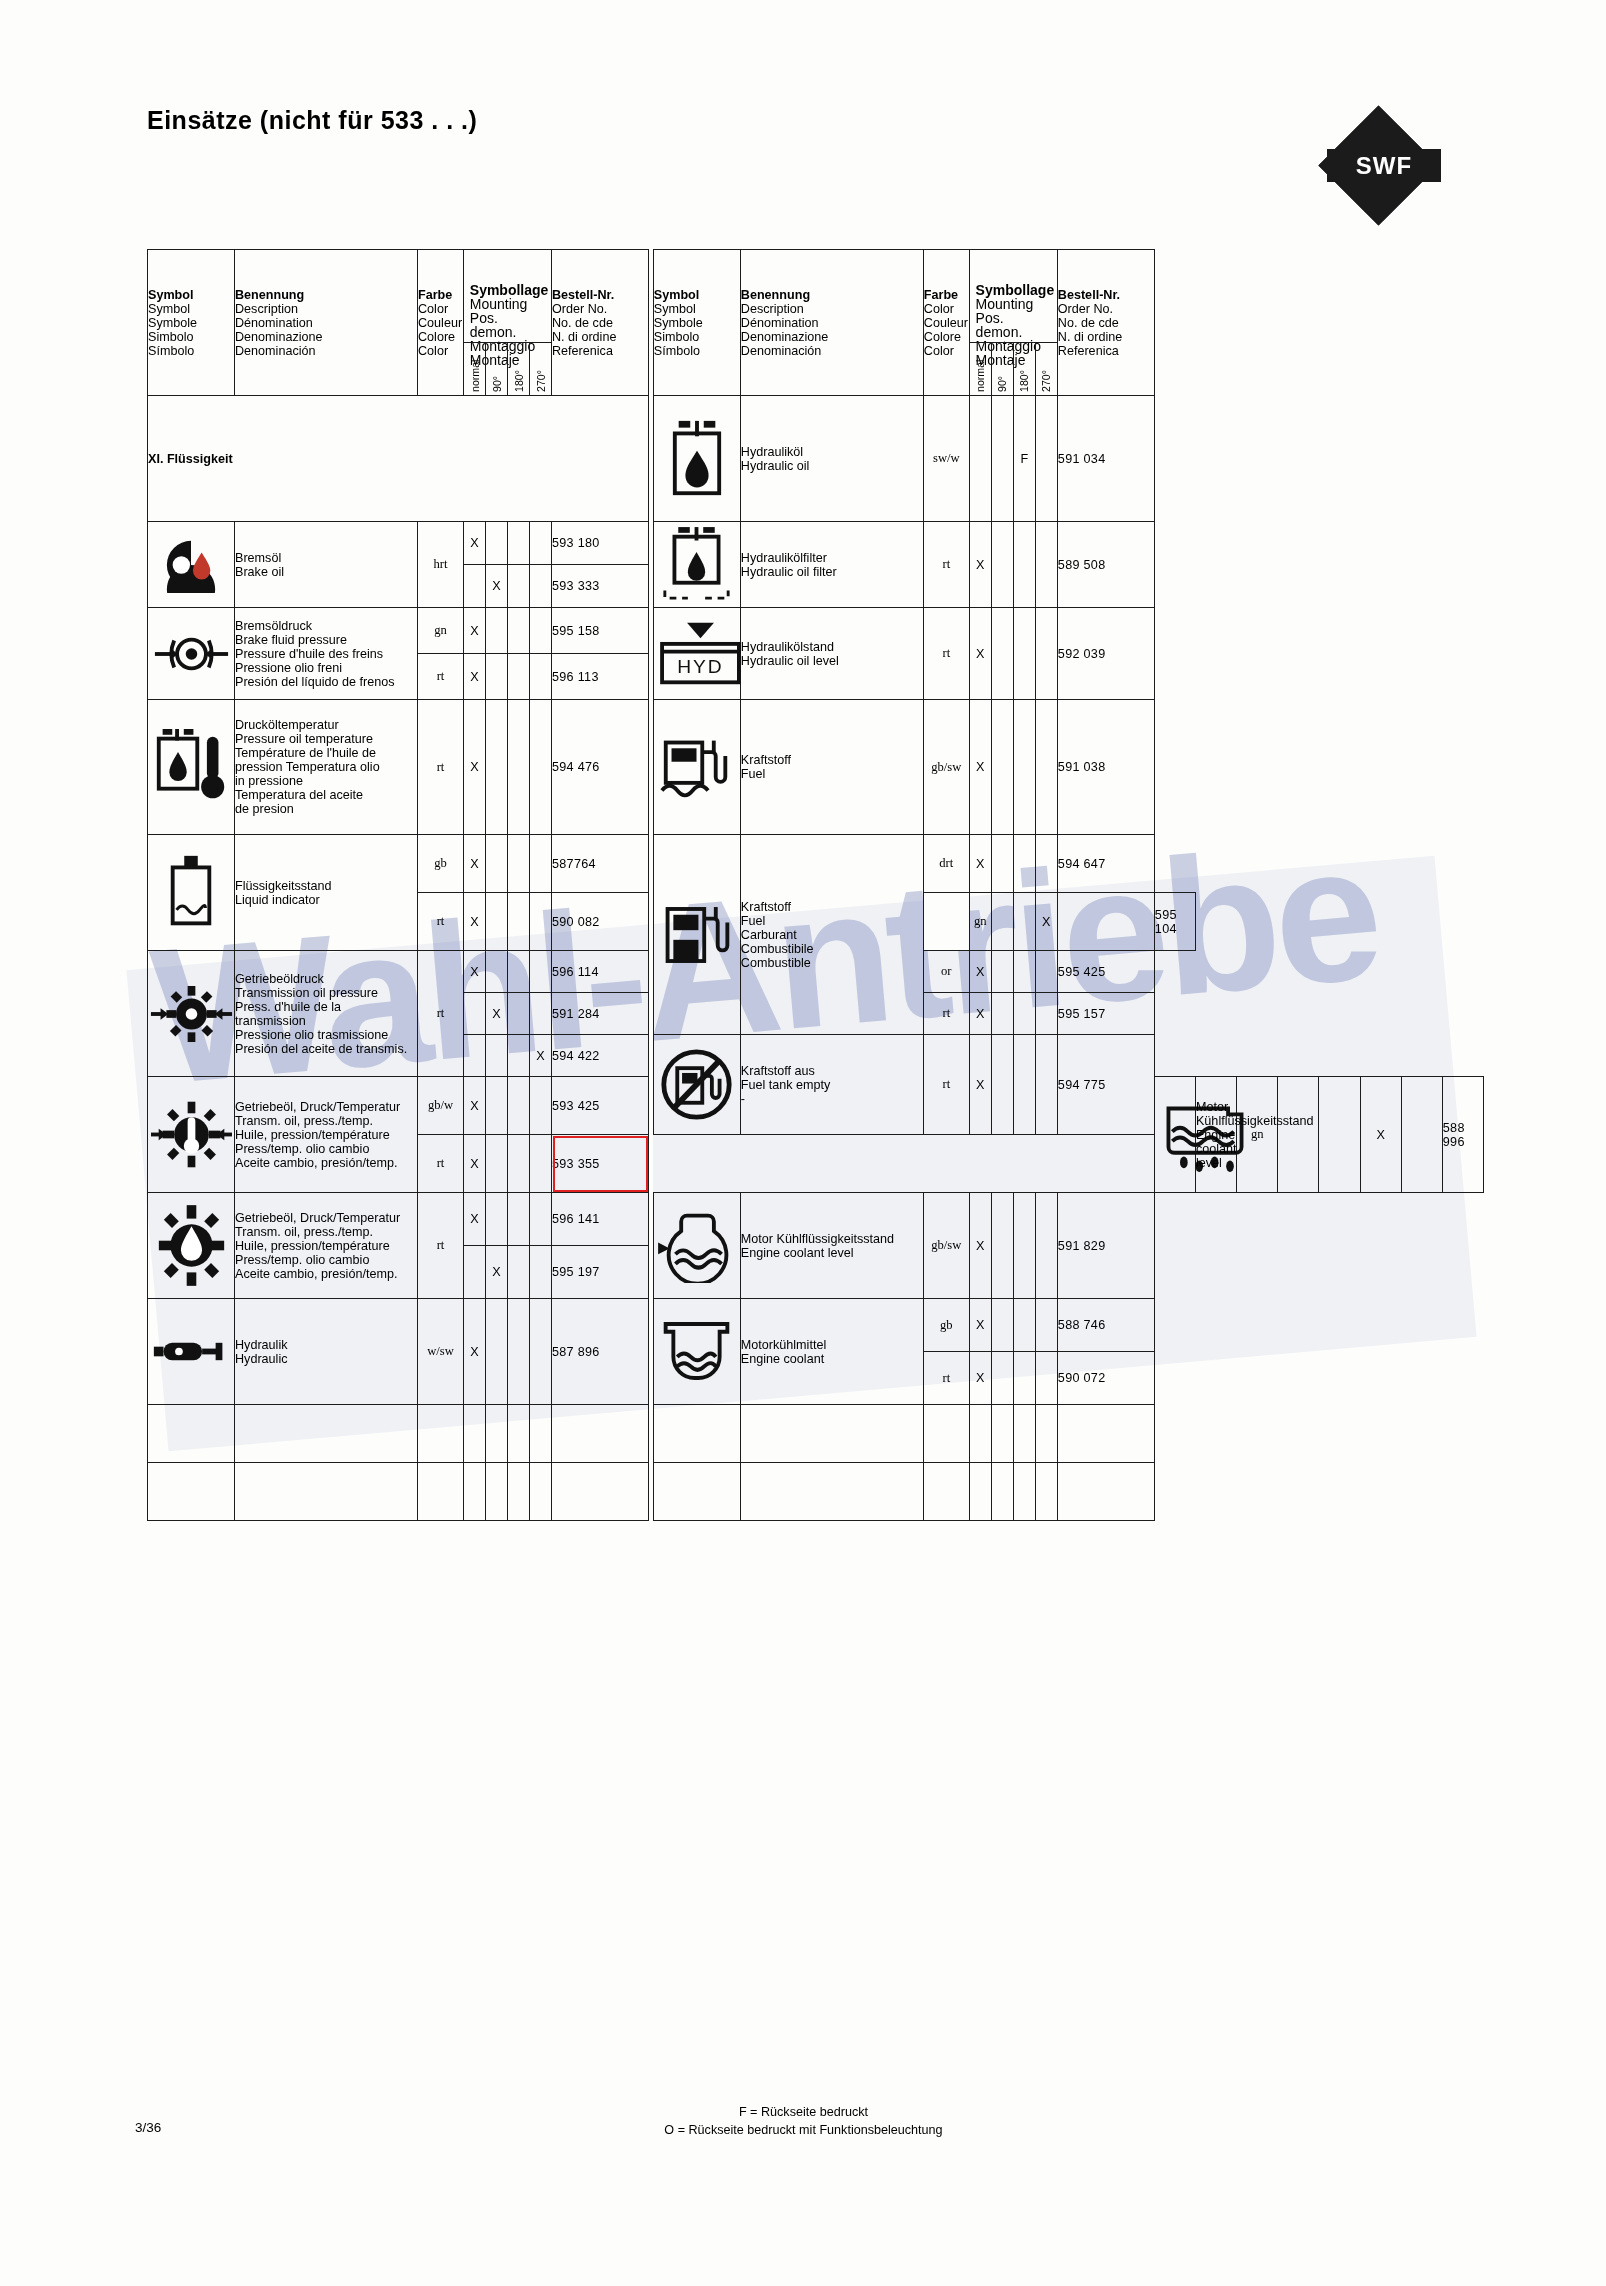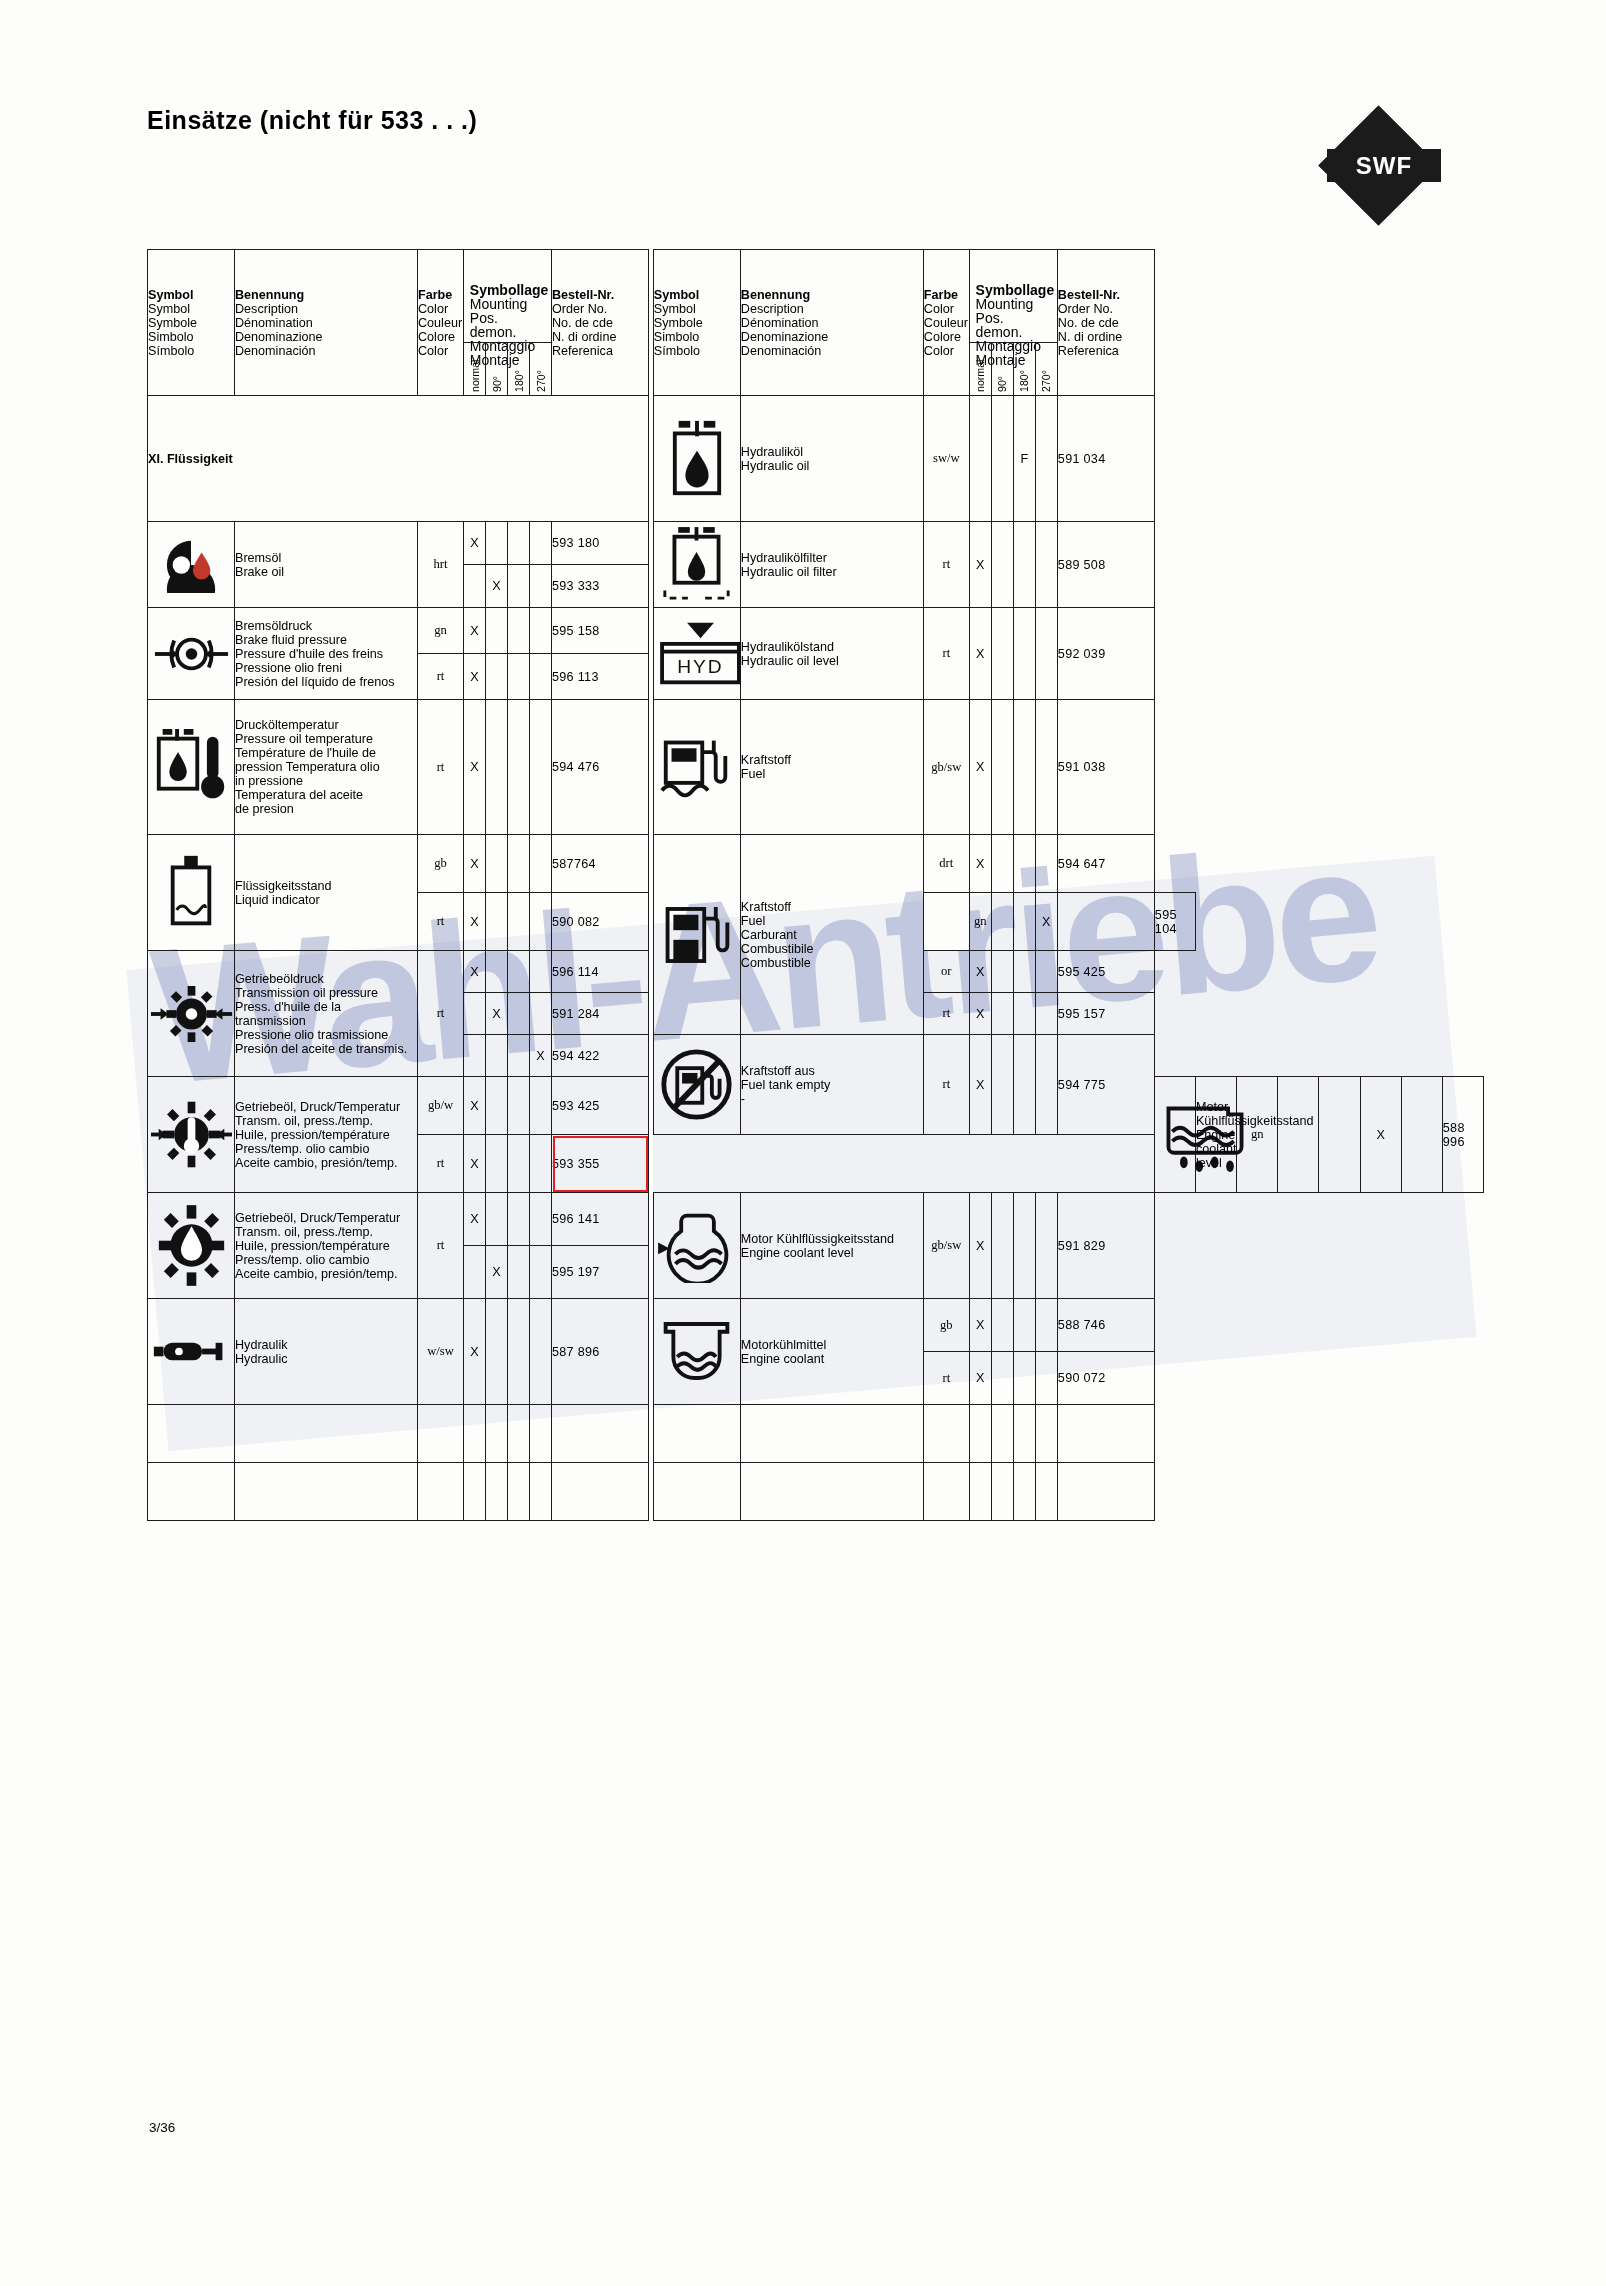--- a/index.html
+++ b/index.html
@@ -195,21 +195,21 @@
     left: 0;
     top: 2103px;
     width: 1607px;
     text-align: center;
     font-size: 12.6px;
     line-height: 18.3px;
     z-index: 10;
   }
   .pagenum {
     position: absolute;
-    left: 149px;
+    left: 135px;
     top: 2120px;
     font-size: 13.5px;
     z-index: 10;
   }
   svg { display: block; margin: 0 auto; }
 </style>
 </head>
 <body>
 
 <div class="page">
@@ -889,15 +889,19 @@
             <td></td>
             <td></td>
             <td></td>
       <td></td>
     </tr>
   </tbody>
       </table>
   </div>
 
   <div class="pagenum">3/36</div>
+  <div class="footer">
+    <div>F = Rückseite bedruckt</div>
+    <div>O = Rückseite bedruckt mit Funktionsbeleuchtung</div>
+  </div>
 
 </div>
 
 
 </body></html>

